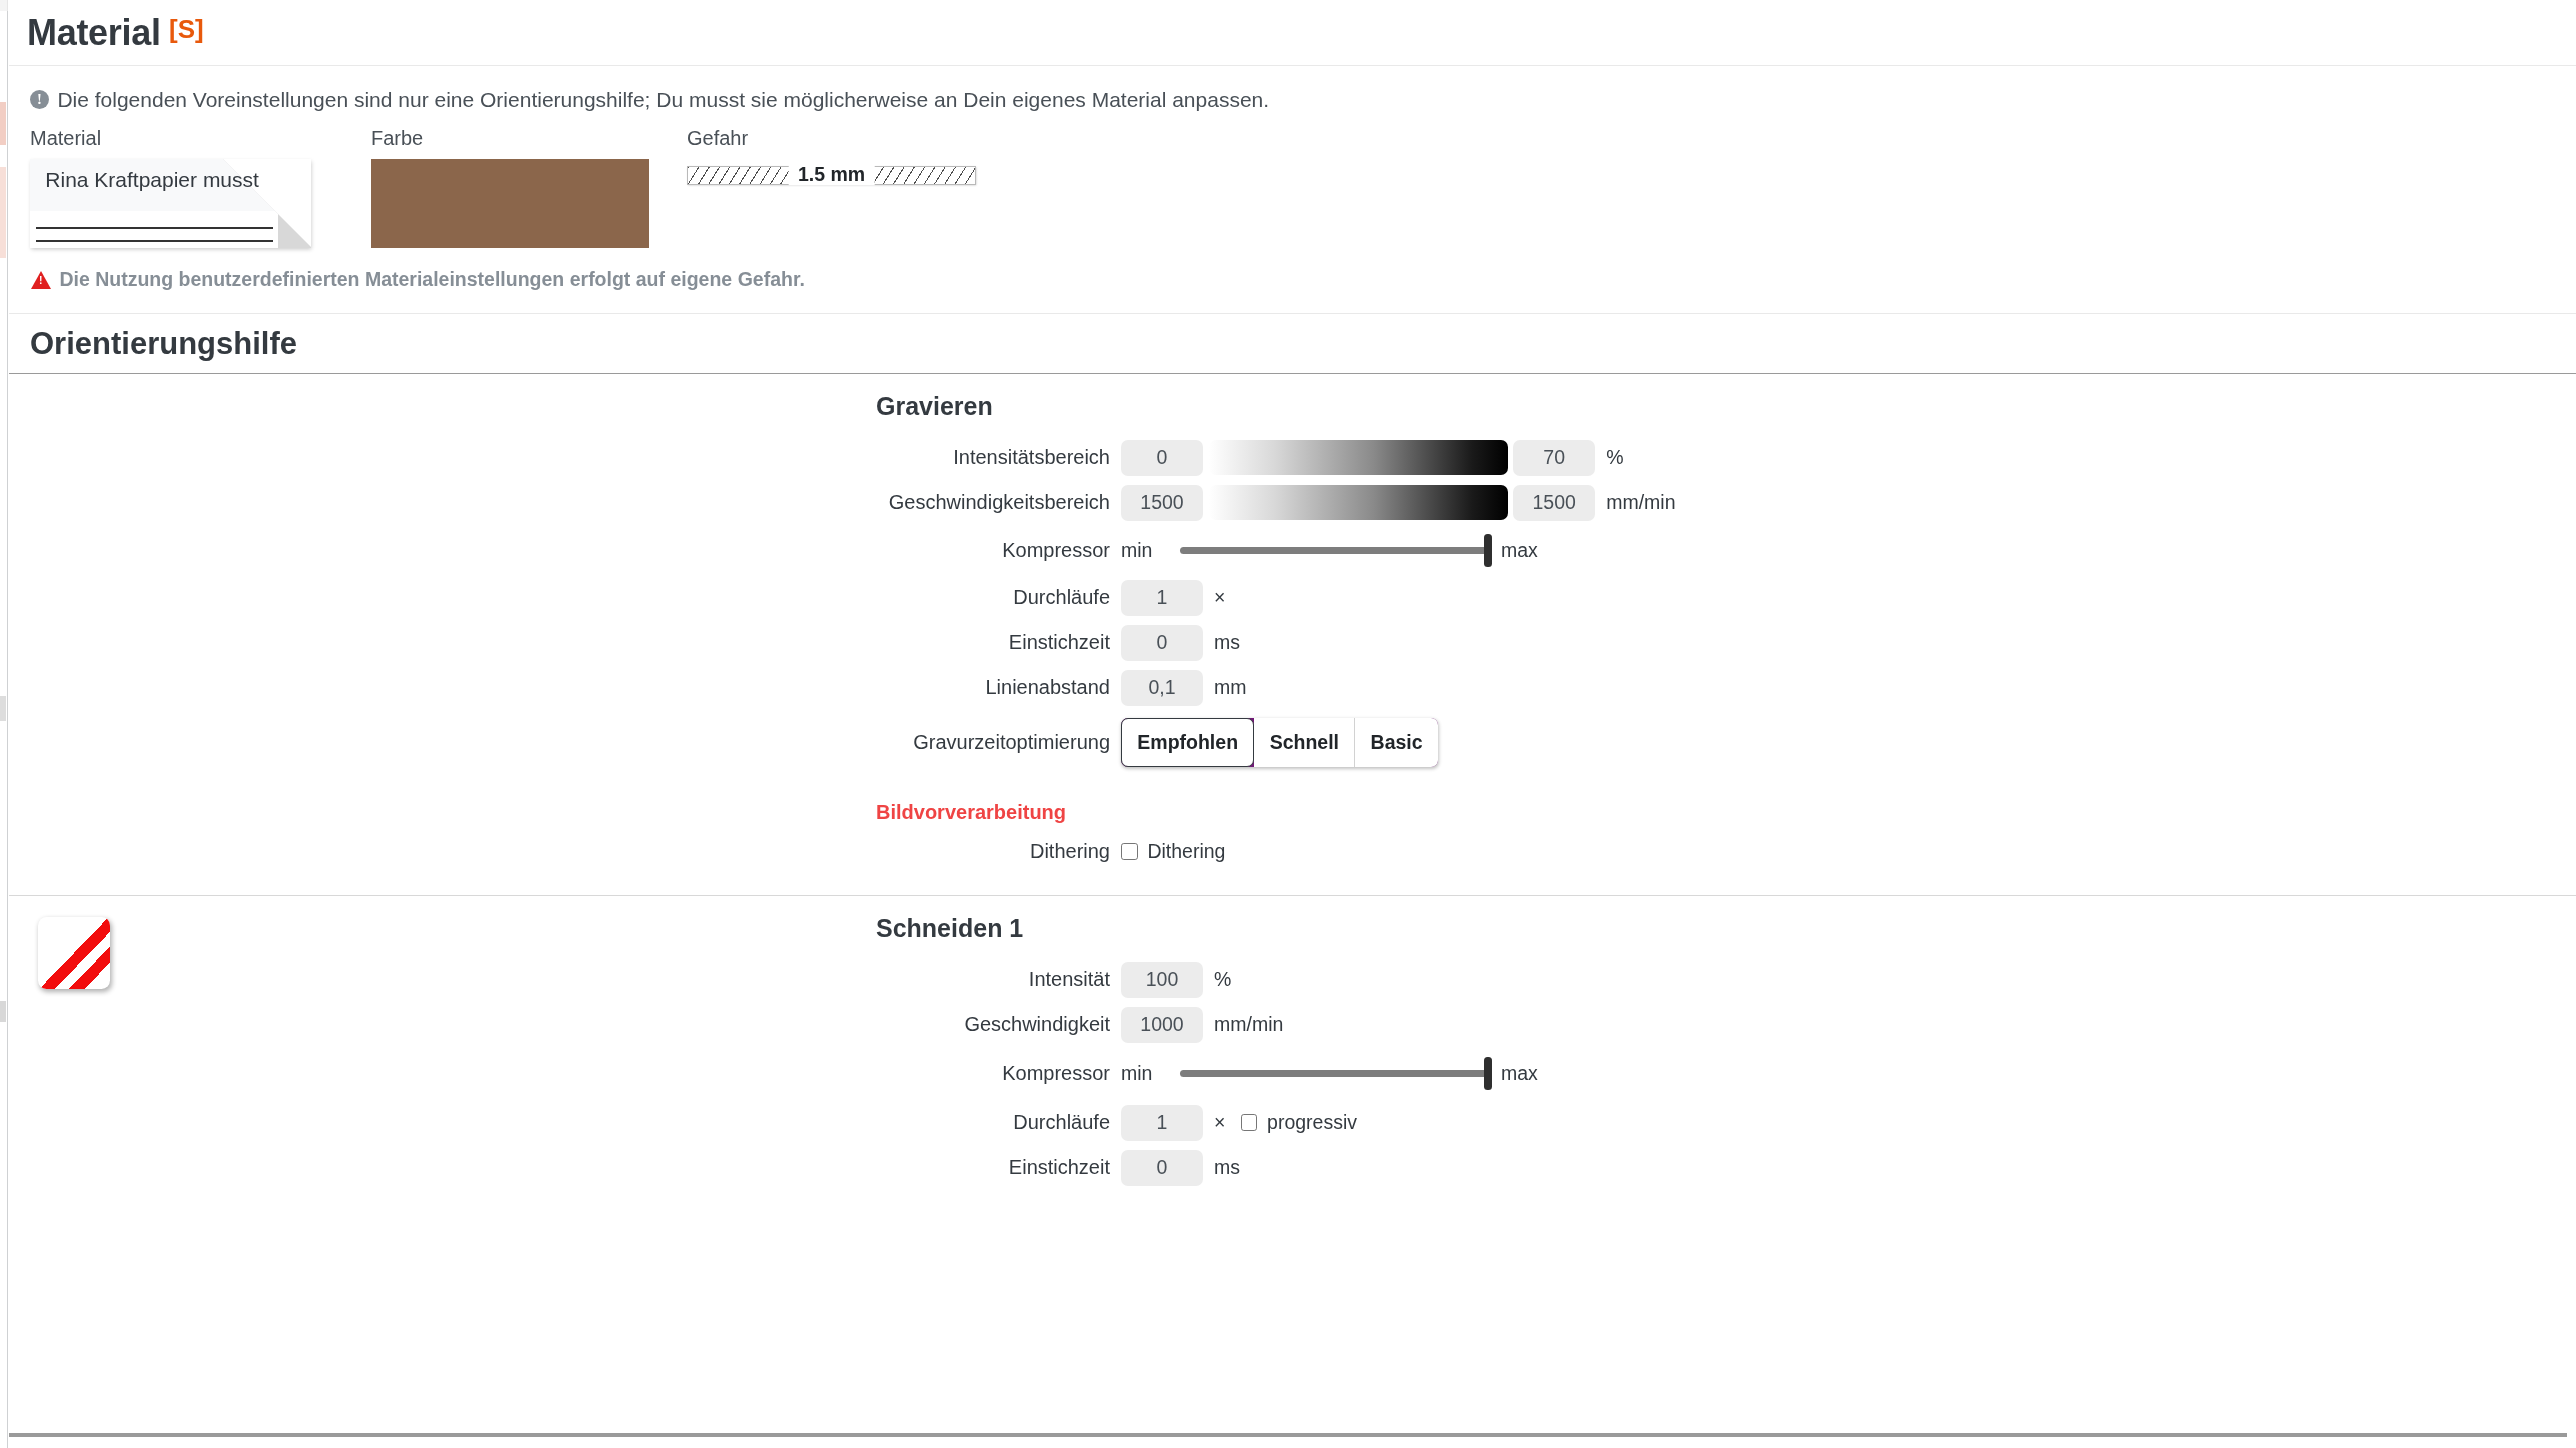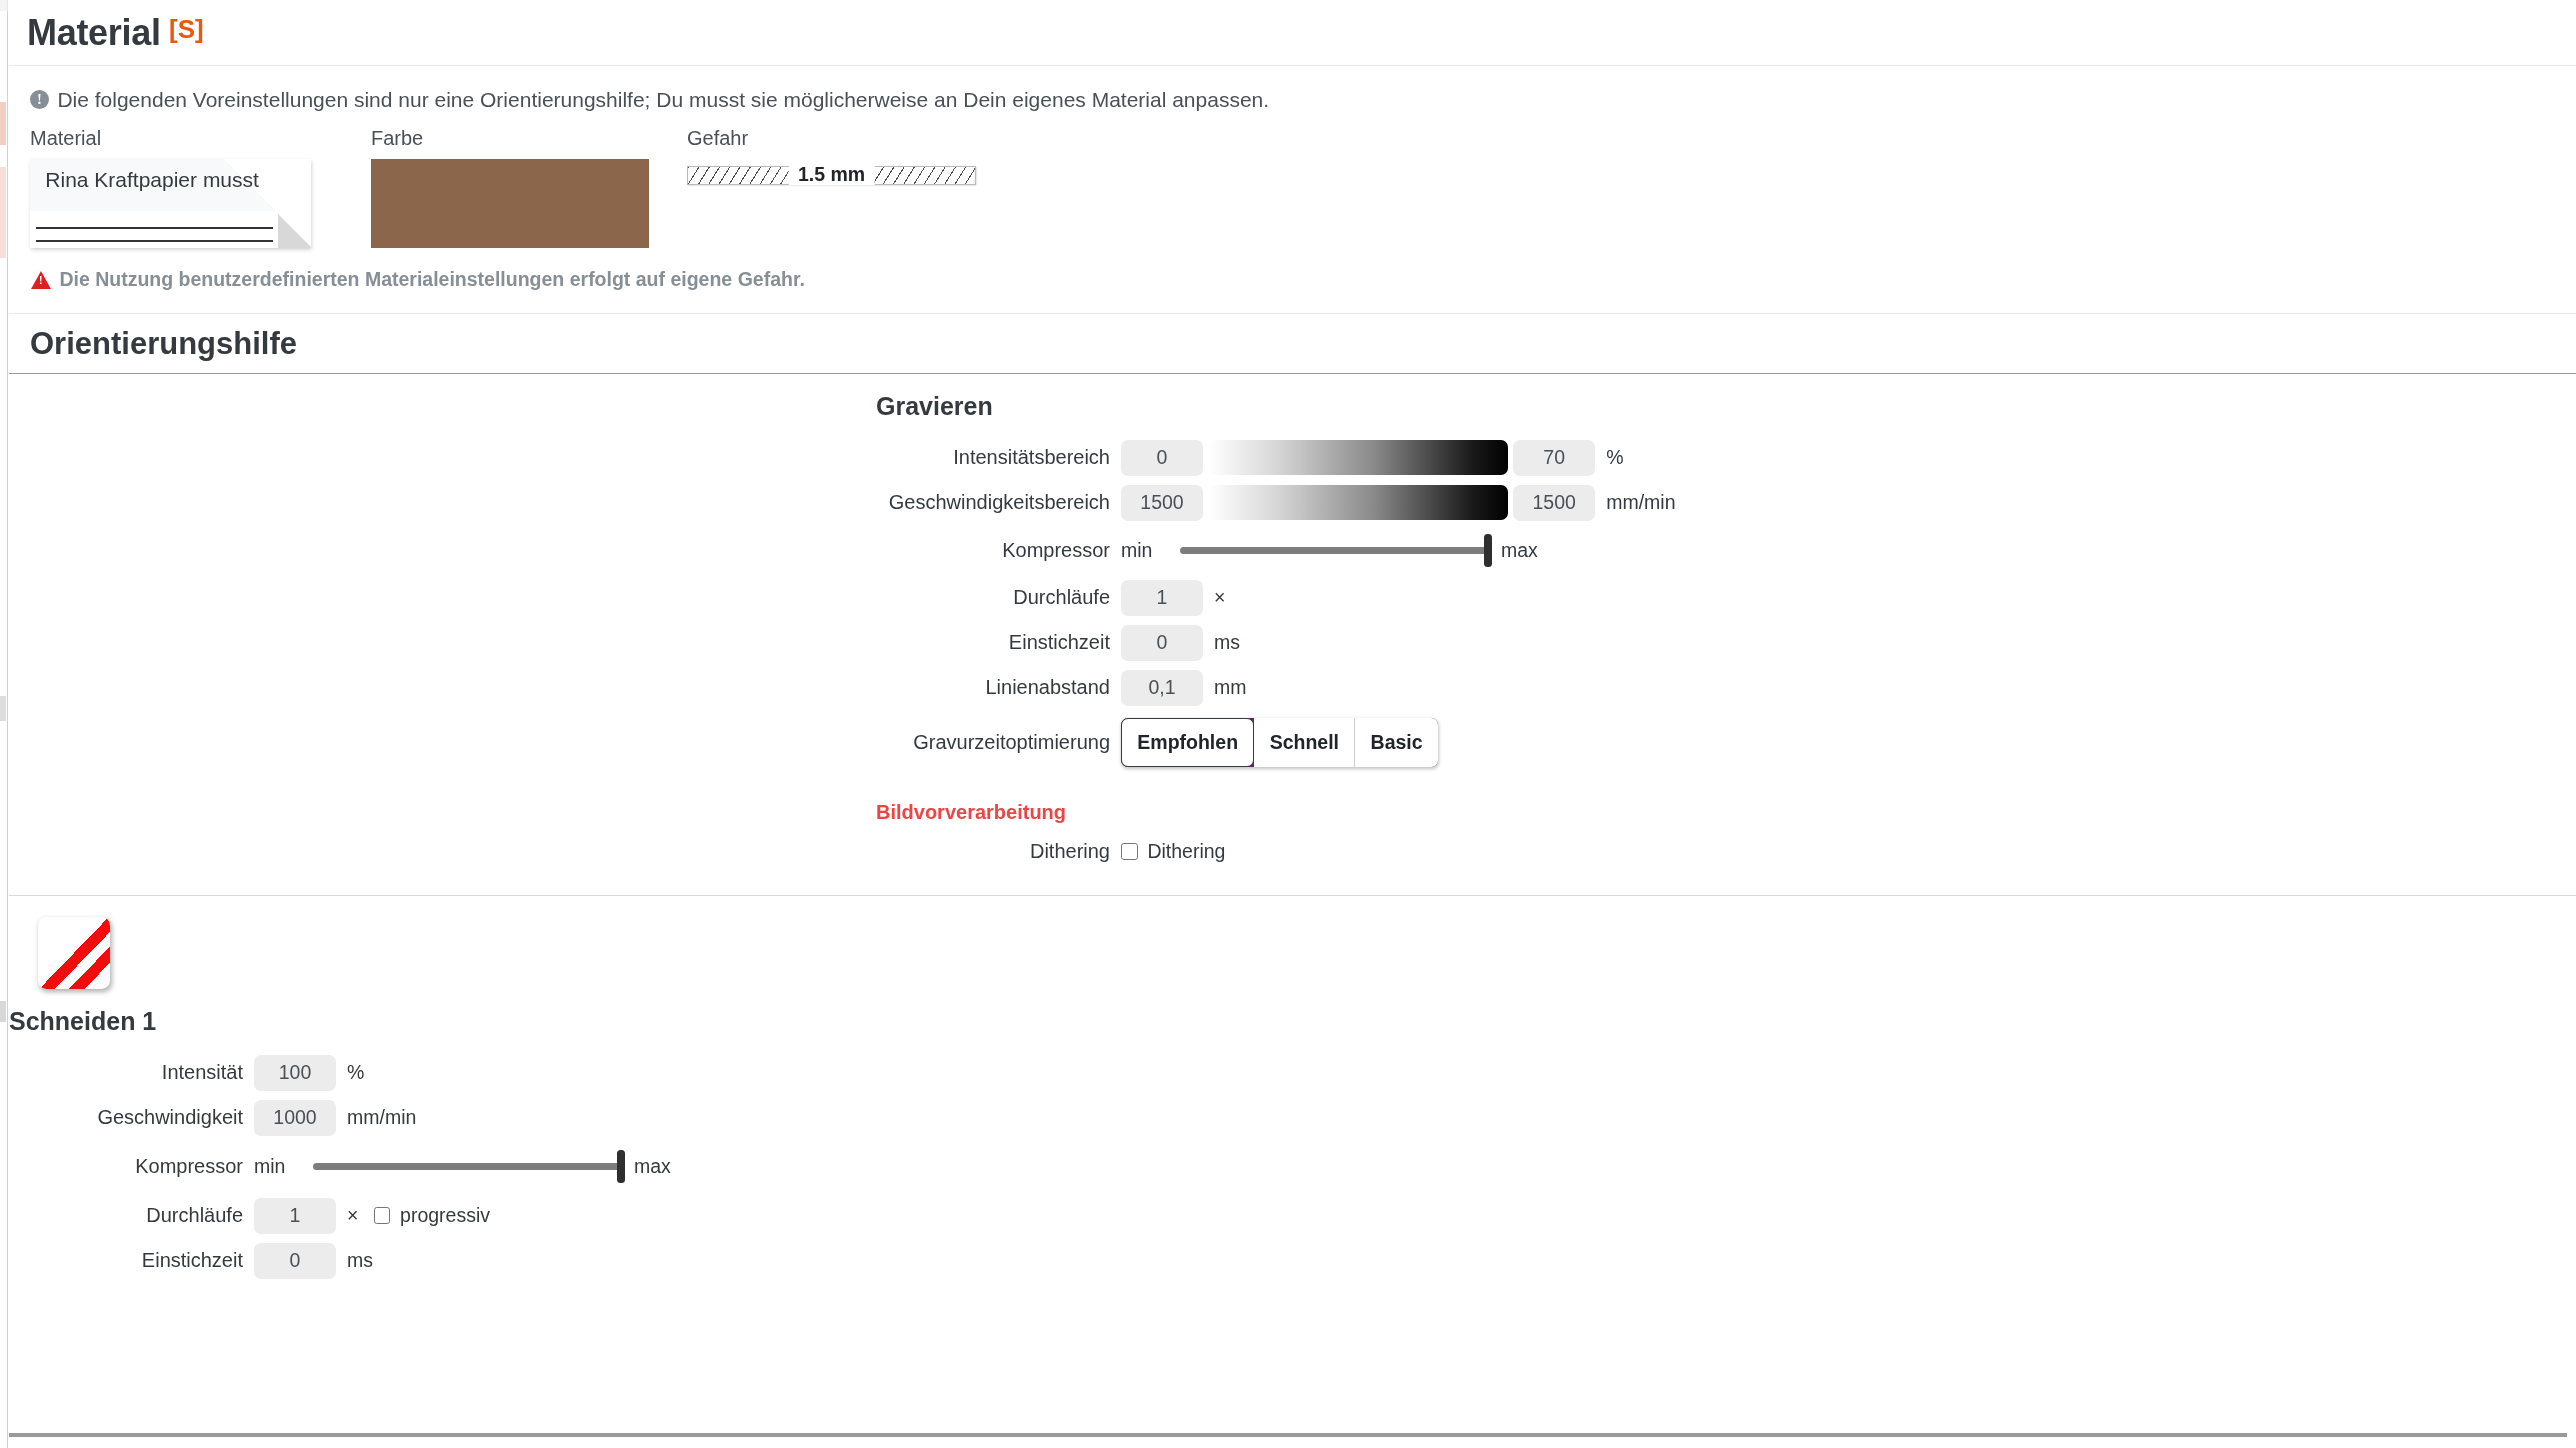--- a/index.html
+++ b/index.html
@@ -223,21 +223,21 @@
     font-size: 31px; font-weight: bold;
     color: #343a40;
   }
 
   
   .section {
     display: flex;
     border-bottom: 1.4px solid #d8d8d8;
     min-height: 42px;
   }
-  .section.noborder { border-bottom: none; flex-direction: column; }
+  .section.noborder { border-bottom: none; }
   .sec-left {
     width: 867px; flex: none;
     padding-left: 29px; padding-top: 21px;
   }
   .sec-right { flex: 1; padding-top: 18px; padding-bottom: 21px; }
 
   
   .thumb-row { display: flex; }
   .thumb {
     width: 72px; height: 72px;

